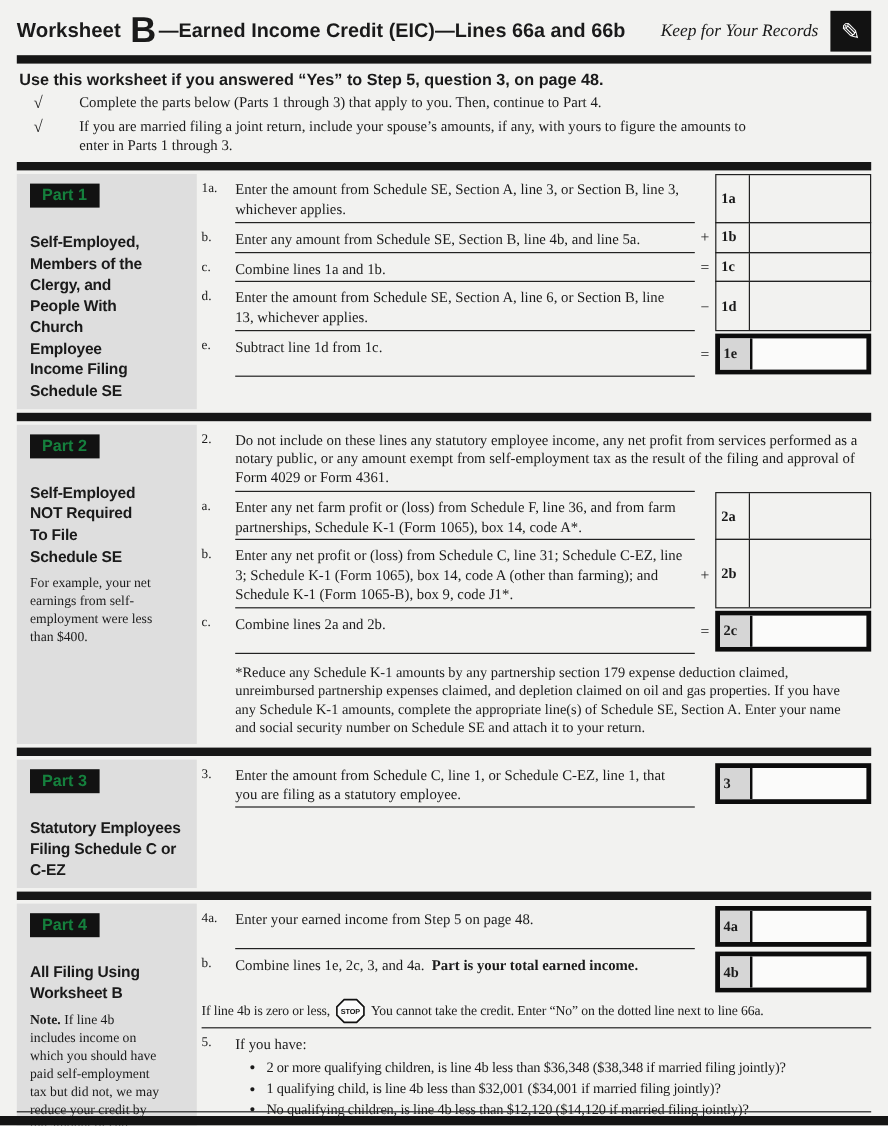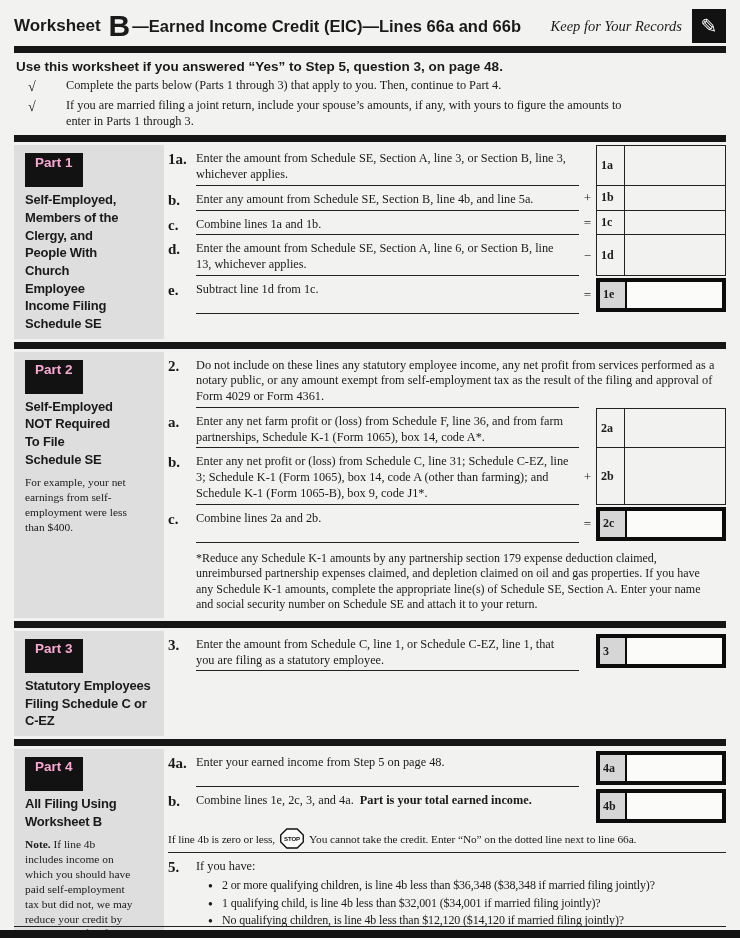--- a/index.html
+++ b/index.html
@@ -21,30 +21,30 @@
   
   .intro { padding:4px 2px 4px; }
   .intro-lead { font:700 13.5px "Liberation Sans", sans-serif; margin:2px 0 4px; }
   .check-row { display:flex; margin:2px 0 2px 12px; font-size:12.3px; line-height:1.28; }
   .check-glyph { width:38px; flex:none; font-size:14px; }
   .check-text { max-width:575px; }
 
   
   .part { display:flex; margin:3px 0; }
   .sidebar { width:150px; flex:none; background:#dedede; padding:8px 8px 6px 11px; box-sizing:border-box; }
-  .badge { display:inline-block; background:#121212; color:#f9a8d4; font:700 13.5px "Liberation Sans", sans-serif;
-           padding:2px 10px 17px; margin-bottom:4px; }
+  .badge { display:inline-block; background:#121212; color:#15803d; font:700 13.5px "Liberation Sans", sans-serif;
+           padding:2px 10px 3px; margin-bottom:20px; }
   .side-title { font:700 13px "Liberation Sans", sans-serif; letter-spacing:-0.2px; line-height:1.36; }
   .w1 { max-width:103px; } .w2 { max-width:99px; } .w3 { max-width:126px; } .w4 { max-width:107px; }
   .side-note { font-size:11.4px; line-height:1.3; margin-top:7px; max-width:110px; }
   .side-note b { font-weight:700; }
 
   .content { flex:1; padding:0 0 3px 4px; display:flex; flex-direction:column; }
   .line-row { display:flex; }
-  .num { width:28px; flex:none; font-weight:700; font-size:15px; padding-top:6px; }
+  .num { width:28px; flex:none; font-weight:400; font-size:11px; padding-top:6px; }
   .ltext { flex:1; font-size:12.3px; line-height:1.28; padding:6px 8px 2px 0; border-bottom:1px solid #222; }
   .ltext b { margin-left:3px; }
   .nounder { border-bottom:none; }
   .op { width:17px; flex:none; align-self:center; text-align:center; font-size:13px; }
   .abox { width:130px; flex:none; display:flex; box-sizing:border-box; }
   .abox.thin { border:1px solid #222; }
   .abox.thin.join { margin-top:-1px; }
   .thin .blabel { width:23px; flex:none; border-right:1px solid #222; display:flex; align-items:center;
                   padding-left:4px; font-weight:700; font-size:12px; }
   .thin .bvalue { flex:1; }

